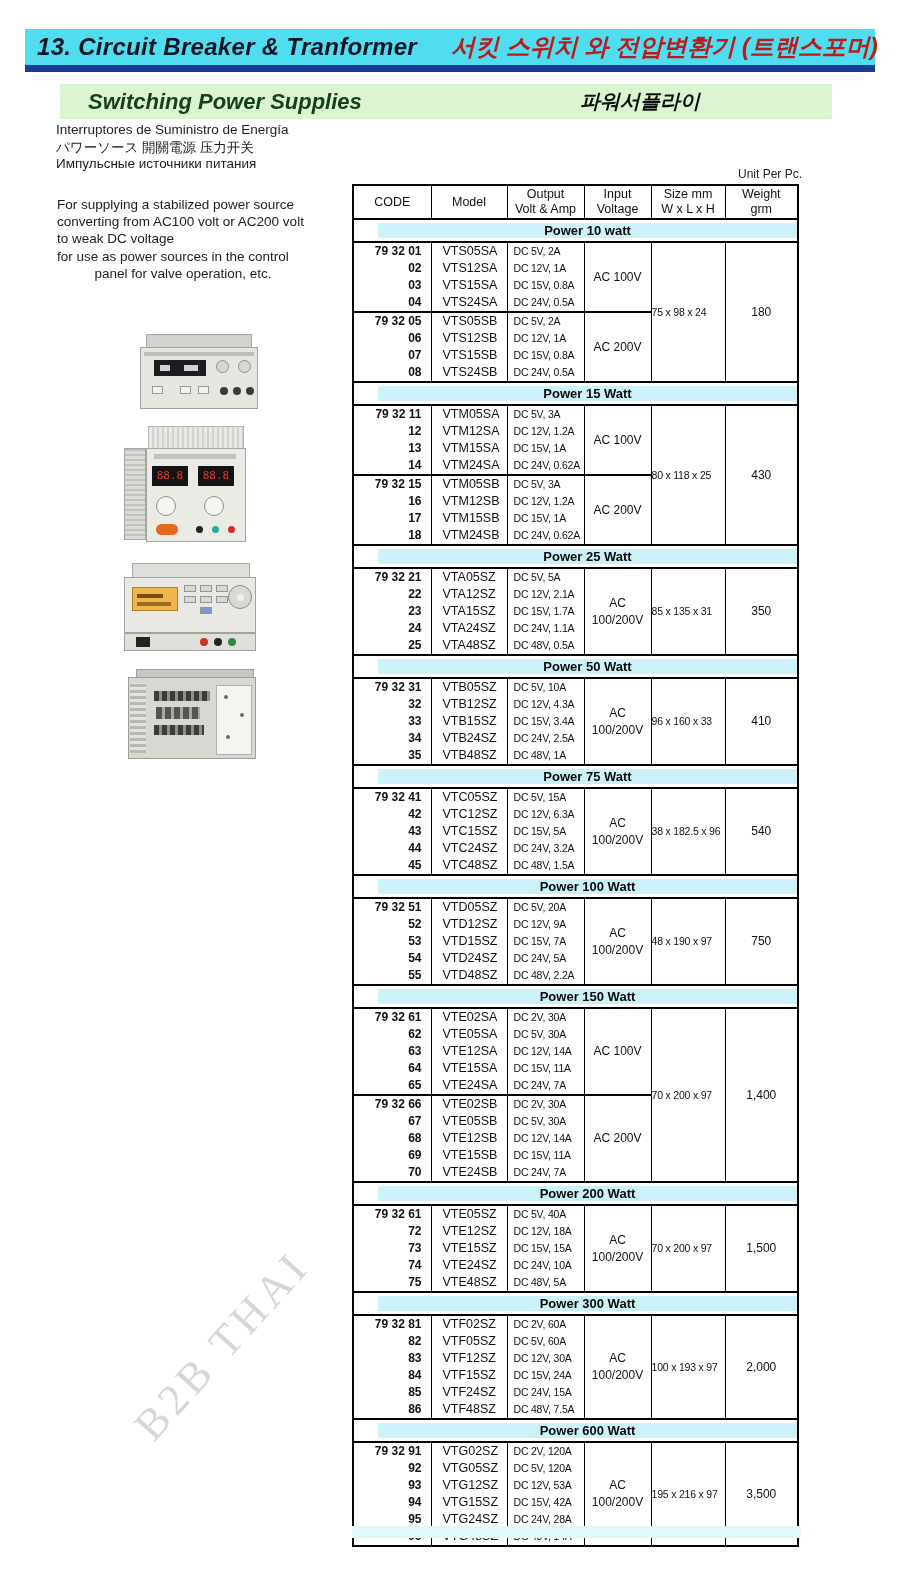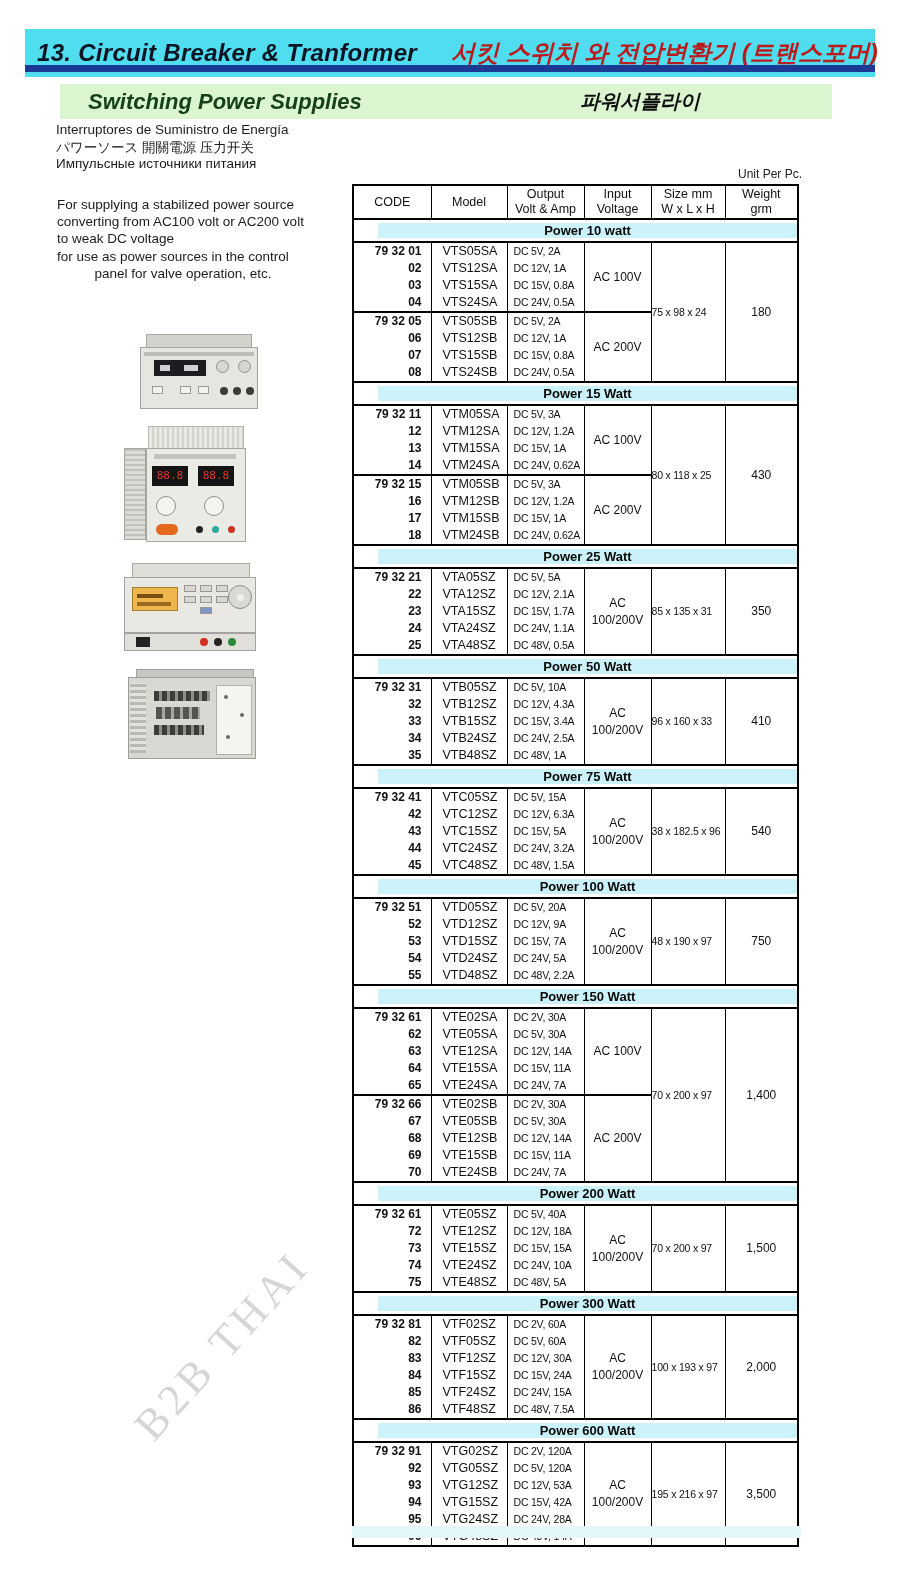--- a/index.html
+++ b/index.html
@@ -1,21 +1,21 @@
 <!DOCTYPE html>
 <html><head>
 <meta charset="utf-8">
 <style>
   * { margin:0; padding:0; box-sizing:border-box; }
   html,body { background:#fff; }
   body { width:898px; height:1572px; position:relative; font-family:"Liberation Sans",sans-serif; color:#111; }
   #page { position:absolute; inset:0; overflow:hidden; background:#fff; }
 
   
-  .title-bar { position:absolute; left:25px; top:29px; width:850px; height:48px;
+  .title-bar { position:absolute; left:25px; top:29px; width:850px; height:36px;
     background:#50DDF0; display:flex; align-items:center; gap:34px; padding:0 12px; }
   .title-en { font-size:24px; font-weight:bold; font-style:italic; color:#0c1524; letter-spacing:.3px; white-space:nowrap; }
   .title-ko { font-size:24px; font-weight:bold; font-style:italic; color:#b91c1c; white-space:nowrap; }
   .title-underline { position:absolute; left:25px; top:65px; width:850px; height:7px; background:#1B3A94; }
 
   
   .green-band { position:absolute; left:60px; top:84px; width:772px; height:35px;
     background:#DBF5D1; display:flex; align-items:center; }
   .gb-en { margin-left:28px; font-size:22px; font-weight:bold; font-style:italic; color:#16401A; }
   .gb-ko { position:absolute; left:520px; font-size:20px; font-weight:bold; font-style:italic; color:#101010; }

